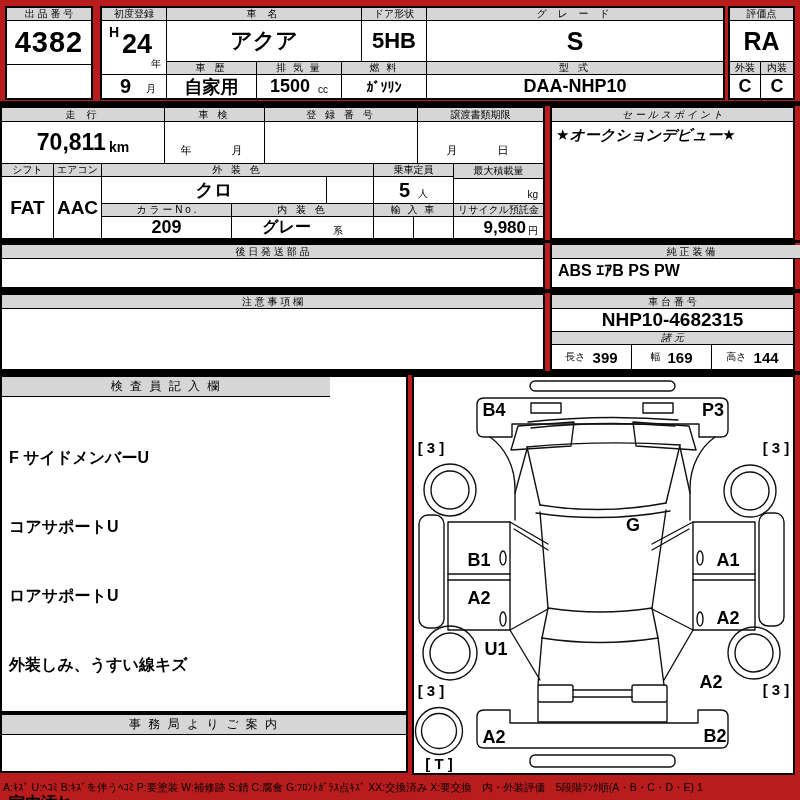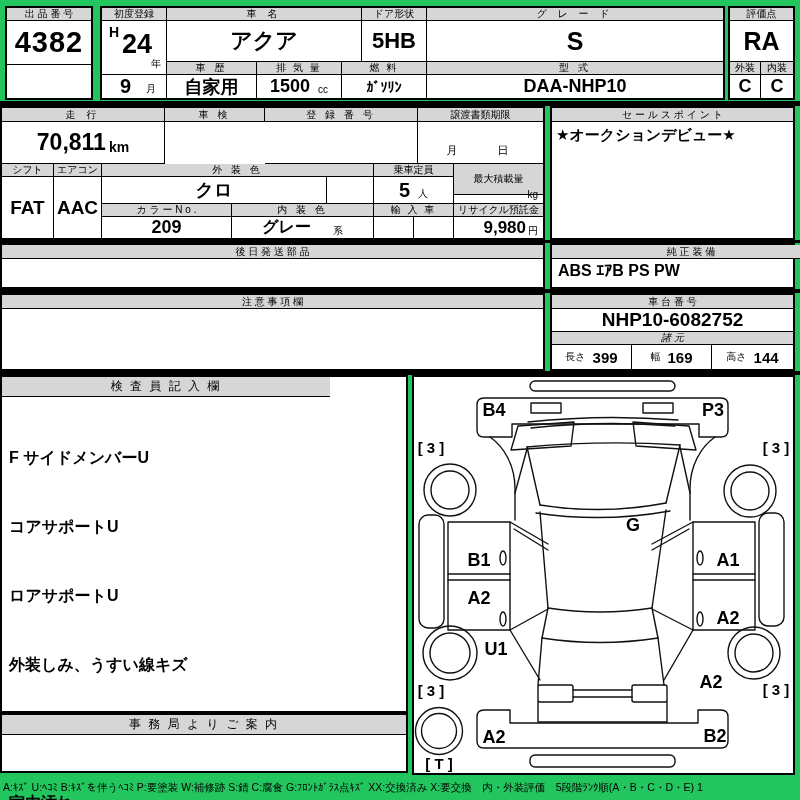--- a/index.html
+++ b/index.html
@@ -1,17 +1,17 @@
 <!DOCTYPE html>
 <html><head>
 <meta charset="utf-8">
 <style>
   html,body { margin:0; padding:0; background:#fff; }
   #sheet {
-    position:relative; width:800px; height:800px; background:#22c55e;
+    position:relative; width:800px; height:800px; background:#b91c1c;
     font-family:"Liberation Sans","DejaVu Sans",sans-serif; color:#000;
     overflow:hidden;
   }
   .box { position:absolute; border:2px solid #000; background:#fff; box-sizing:border-box; }
   .bar { position:absolute; left:0; width:800px; background:#000; }
   .c  { position:absolute; box-sizing:border-box; }
   .h  { background:#d6d6d6; display:flex; align-items:center; justify-content:center;
         font-size:10px; white-space:nowrap; overflow:hidden; }
   .hdr12 { font-size:12px; letter-spacing:2px; }
   .br { border-right:1px solid #000; }
@@ -90,30 +90,33 @@
   <div class="box" style="left:0;top:106px;width:545px;height:134px;">
     <div class="c h bb br" style="left:0;top:0;width:163px;height:14px;letter-spacing:4px;text-align:center;">走 行</div>
     <div class="c h bb br" style="left:163px;top:0;width:100px;height:14px;letter-spacing:3px;">車 検</div>
     <div class="c h bb br" style="left:263px;top:0;width:153px;height:14px;letter-spacing:3px;">登 録 番 号</div>
     <div class="c h bb" style="left:416px;top:0;width:125px;height:14px;">譲渡書類期限</div>
 
     <div class="c ctr bb br" style="left:0;top:14px;width:163px;height:42px;">
       <span class="b" style="font-size:23px;">70,811</span>
       <span class="b" style="font-size:14px;margin-left:3px;margin-top:8px;">km</span>
     </div>
+    <div class="c bb br" style="left:163px;top:14px;width:100px;height:42px;">
+      <div class="placeholder">年　　月</div>
+    </div>
     <div class="c bb br" style="left:263px;top:14px;width:153px;height:42px;"></div>
     <div class="c bb" style="left:416px;top:14px;width:125px;height:42px;">
       <div class="placeholder">月　　日</div>
     </div>
 
     <div class="c h bb br" style="left:0;top:56px;width:52px;height:13px;">シフト</div>
     <div class="c h bb br" style="left:52px;top:56px;width:48px;height:13px;">エアコン</div>
     <div class="c h bb br" style="left:100px;top:56px;width:272px;height:13px;letter-spacing:3px;">外 装 色</div>
     <div class="c h bb br" style="left:372px;top:56px;width:80px;height:13px;">乗車定員</div>
-    <div class="c h bb" style="left:452px;top:56px;width:89px;height:31px;">最大積載量</div>
+    <div class="c h bb" style="left:452px;top:56px;width:89px;height:15px;">最大積載量</div>
 
     <div class="c ctr b br" style="left:0;top:69px;width:52px;height:61px;font-size:19px;">FAT</div>
     <div class="c ctr b br" style="left:52px;top:69px;width:48px;height:61px;font-size:19px;">AAC</div>
     <div class="c ctr b bb br" style="left:100px;top:69px;width:225px;height:27px;font-size:18px;">クロ</div>
     <div class="c bb br" style="left:325px;top:69px;width:47px;height:27px;"></div>
     <div class="c ctr bb br" style="left:372px;top:69px;width:80px;height:27px;">
       <span class="b" style="font-size:20px;">5</span>
       <span class="sm" style="margin-left:8px;margin-top:8px;">人</span>
     </div>
     <div class="c ctr bb right" style="left:452px;top:69px;width:89px;height:27px;align-items:center;">
@@ -132,41 +135,41 @@
       <span class="sm" style="margin-left:22px;margin-top:6px;">系</span>
     </div>
     <div class="c br" style="left:372px;top:109px;width:40px;height:21px;"></div>
     <div class="c br" style="left:412px;top:109px;width:40px;height:21px;"></div>
     <div class="c ctr right" style="left:452px;top:109px;width:89px;height:21px;">
       <span class="b" style="font-size:17px;">9,980</span>
       <span class="sm" style="margin-left:2px;margin-top:6px;">円</span>
     </div>
   </div>
 
-  <div class="box" style="left:550px;top:106px;width:245px;height:134px;">
+  <div class="box" style="left:550px;top:106px;width:245px;height:134px;font-style:italic;">
     <div class="c h bb" style="left:0;top:0;width:241px;height:14px;">セ ー ル ス ポ イ ン ト</div>
     <div class="c b" style="left:0;top:14px;width:241px;height:116px;padding:4px 4px;font-size:15px;">★オークションデビュー★</div>
   </div>
 
   <div class="box" style="left:0;top:243px;width:545px;height:46px;">
     <div class="c h bb" style="left:0;top:0;width:541px;height:14px;">後 日 発 送 部 品</div>
     <div class="c" style="left:0;top:14px;width:541px;height:28px;"></div>
   </div>
   <div class="box" style="left:550px;top:243px;width:245px;height:46px;">
     <div class="c h bb" style="left:0;top:0;width:278px;height:14px;">純 正 装 備</div>
     <div class="c b" style="left:0;top:14px;width:241px;height:28px;padding:3px 6px;font-size:16px;">ABS ｴｱB PS PW</div>
   </div>
 
   <div class="box" style="left:0;top:293px;width:545px;height:78px;">
     <div class="c h bb" style="left:0;top:0;width:541px;height:14px;">注 意 事 項 欄</div>
     <div class="c" style="left:0;top:14px;width:541px;height:60px;"></div>
   </div>
   <div class="box" style="left:550px;top:293px;width:245px;height:78px;">
     <div class="c h bb" style="left:0;top:0;width:241px;height:14px;">車 台 番 号</div>
-    <div class="c ctr b bb" style="left:0;top:14px;width:241px;height:23px;font-size:19px;">NHP10-6082752</div>
+    <div class="c ctr b bb" style="left:0;top:14px;width:241px;height:23px;font-size:19px;">NHP10-4682315</div>
     <div class="c h bb" style="left:0;top:37px;width:241px;height:13px;font-style:italic;">諸 元</div>
     <div class="c ctr br" style="left:0;top:50px;width:80px;height:24px;">
       <span class="sm">長さ</span>
       <span class="b" style="font-size:15px;margin-left:7px;">399</span>
     </div>
     <div class="c ctr br" style="left:80px;top:50px;width:80px;height:24px;">
       <span class="sm">幅</span>
       <span class="b" style="font-size:15px;margin-left:7px;">169</span>
     </div>
     <div class="c ctr" style="left:160px;top:50px;width:81px;height:24px;">

